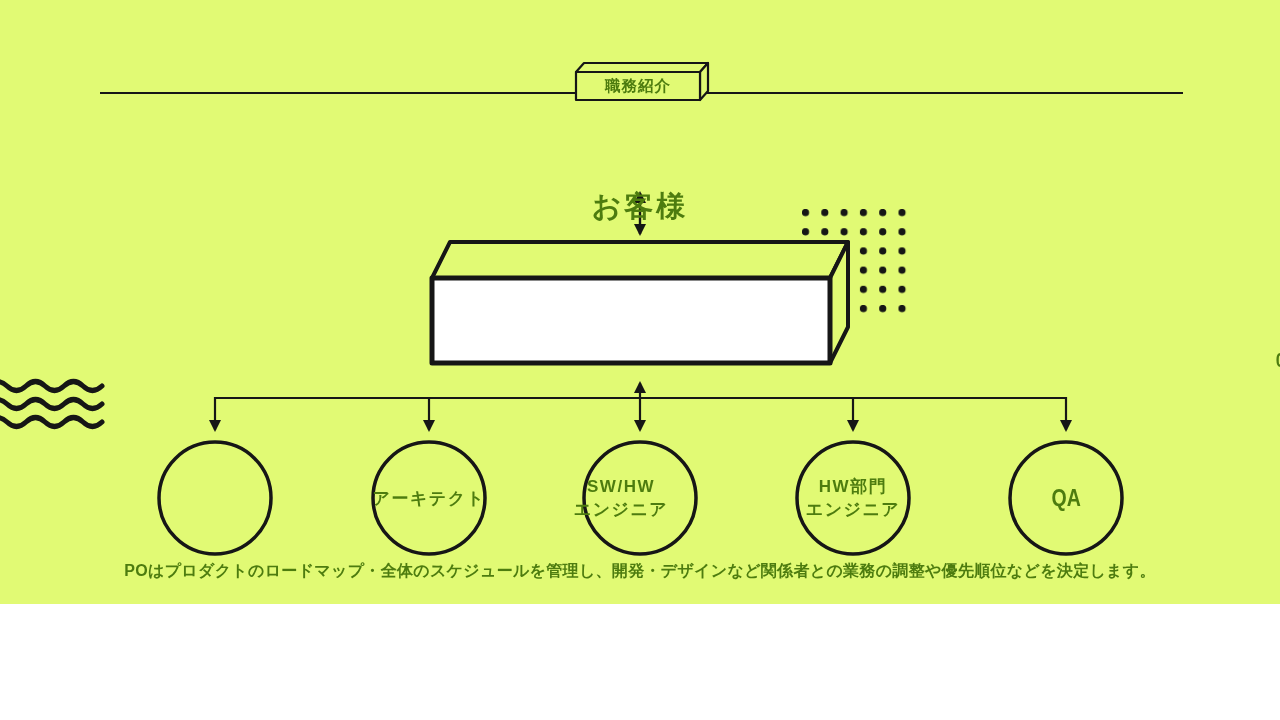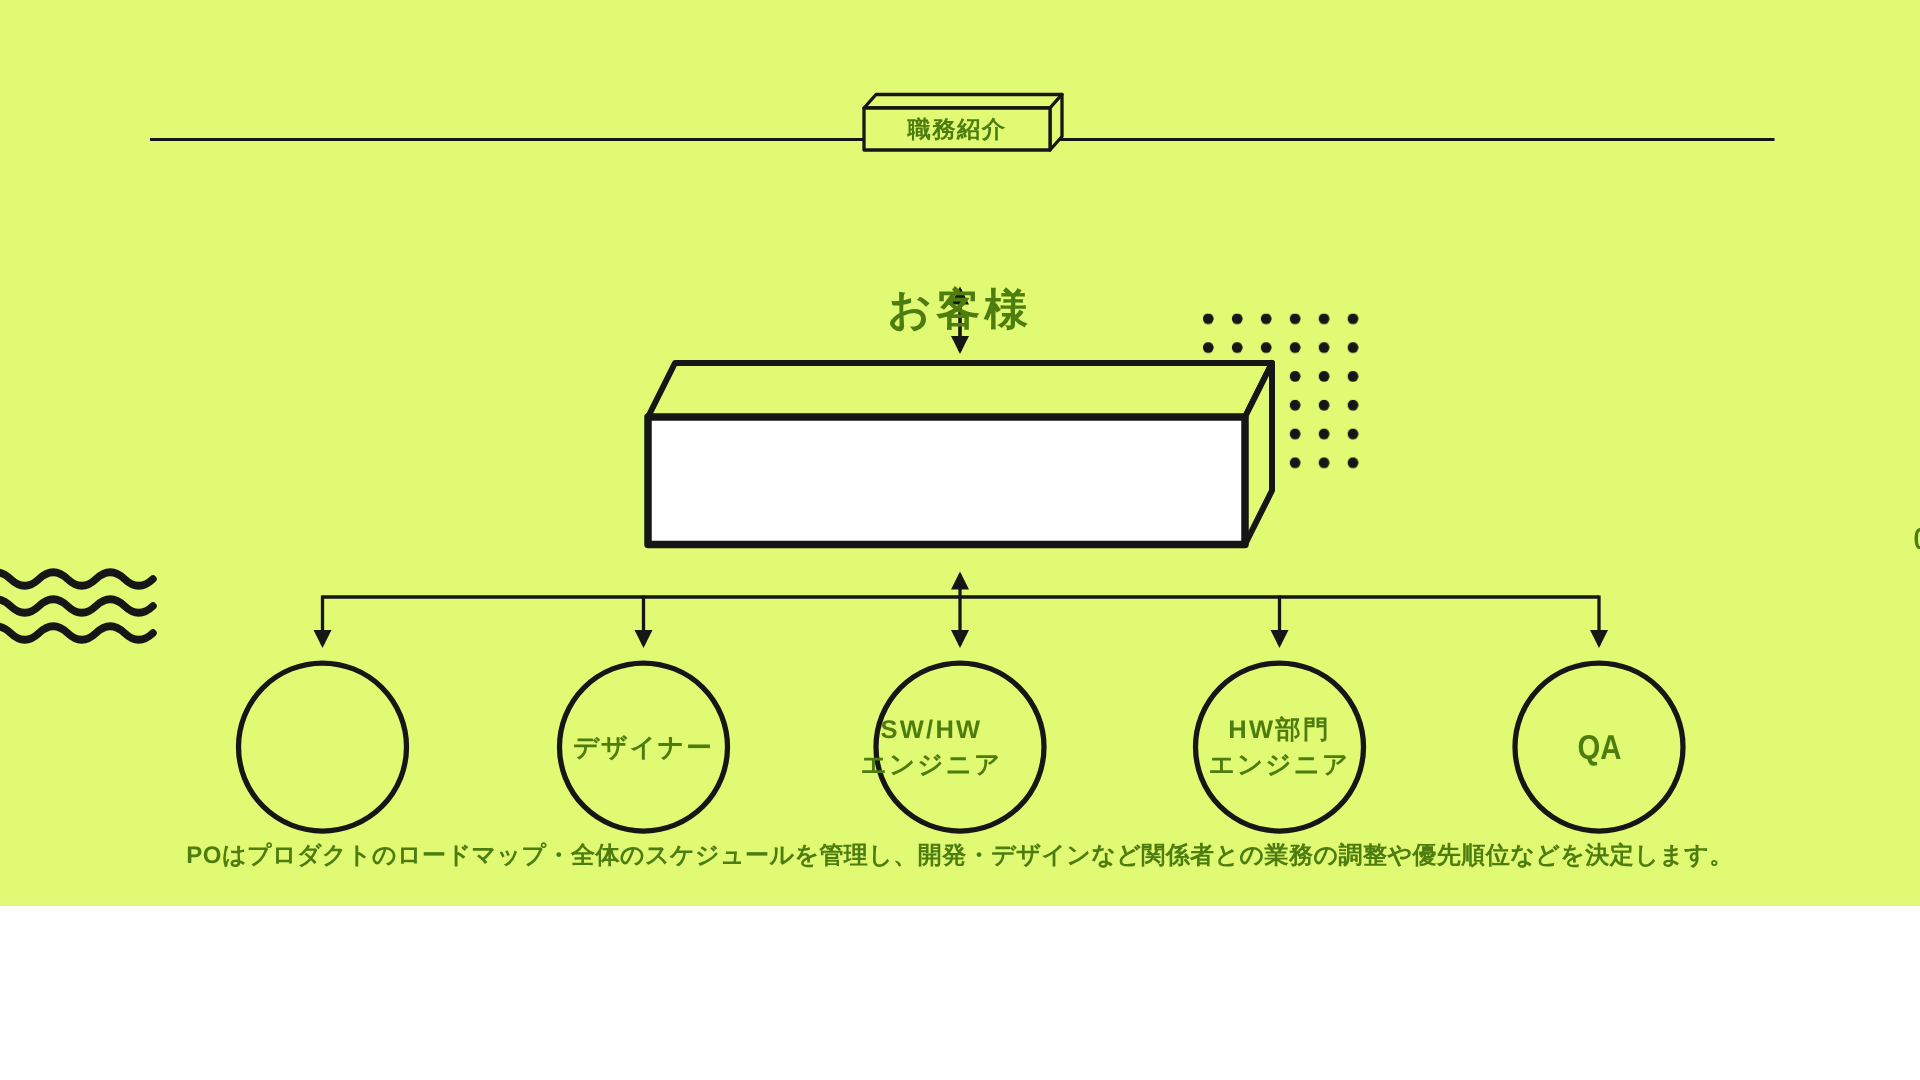--- a/index.html
+++ b/index.html
@@ -112,21 +112,21 @@
     </g>
   </svg>
 
   <div class="abs tag-label">職務紹介</div>
 
 
   <div class="abs customer-label">お客様</div>
 
 
   <div class="abs role-label" style="left:354px;">
-    <span>デザイナー</span>
+    <span>アーキテクト</span>
 
   </div>
   <div class="abs role-label" style="left:546px;">
     <span>SW/HW</span>
     <span>エンジニア</span>
   </div>
   <div class="abs role-label" style="left:778px;">
     <span>HW部門</span>
     <span>エンジニア</span>
   </div>

